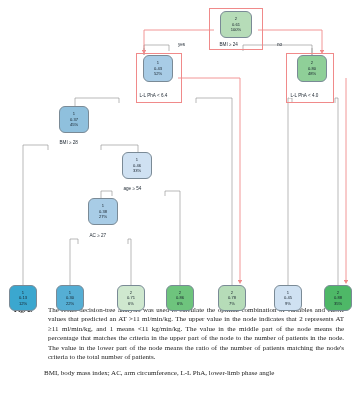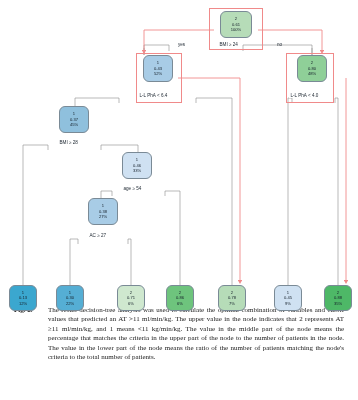--- a/index.html
+++ b/index.html
@@ -249,13 +249,14 @@
     <span>35%</span>
   </div>
 
 </div>
 
 <div id="caption">
   <div class="cap-row">
     <div class="cap-figlabel">Fig. 2.</div>
     <div class="cap-body">The result decision-tree analysis was used to calculate the optimal combination of variables and cutoff values that predicted an AT &gt;11 ml/min/kg. The upper value in the node indicates that 2 represents AT ≥11 ml/min/kg, and 1 means &lt;11 kg/min/kg. The value in the middle part of the node means the percentage that matches the criteria in the upper part of the node to the number of patients in the node. The value in the lower part of the node means the ratio of the number of patients matching the node's criteria to the total number of patients.</div>
   </div>
+  <div class="cap-foot">BMI, body mass index; AC, arm circumference, L-L PhA, lower-limb phase angle</div>
 </div>
 
 </body></html>

